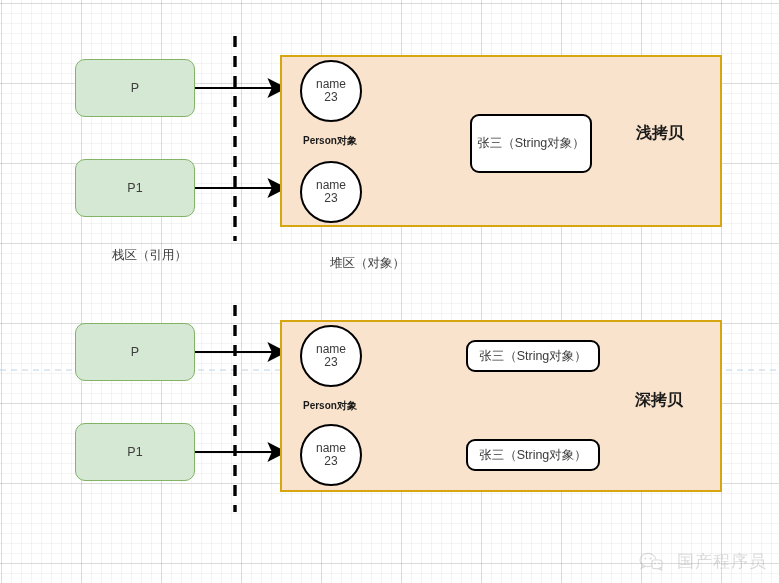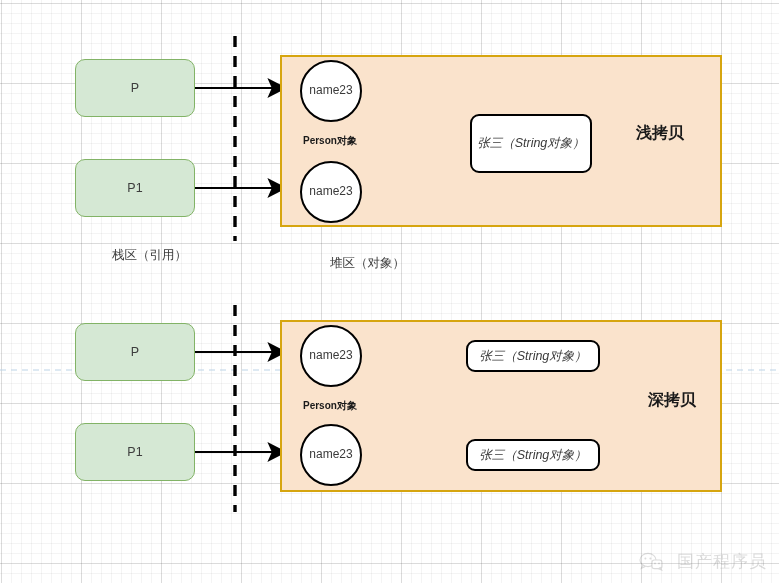--- a/index.html
+++ b/index.html
@@ -54,40 +54,40 @@
 
   
   .field-circle {
     width: 62px;
     height: 62px;
     border-radius: 50%;
     background: #ffffff;
     border: 2.6px solid #000000;
     box-sizing: border-box;
     display: flex;
+    flex-direction: column;
     align-items: center;
     justify-content: center;
     line-height: 1.12;
     font-size: 12px;
     color: #3a3a3a;
   }
 
   
   .string-box {
     background: #ffffff;
     border: 2.6px solid #000000;
     border-radius: 9px;
     box-sizing: border-box;
     display: flex;
     align-items: center;
     justify-content: center;
     font-size: 12.5px;
     color: #3a3a3a;
     white-space: nowrap;
-    font-style: italic;
   }
 
   
   .caption {
     font-size: 12.5px;
     color: #3a3a3a;
     white-space: nowrap;
   }
   .caption-bold {
     font-size: 10px;
@@ -203,21 +203,21 @@
 
   <div class="caption-bold abs" style="left:303px; top:399px;">Person对象</div>
 
   <div class="string-box abs" style="left:466px; top:340px; width:134px; height:32px;">
     <span>张三（String对象）</span>
   </div>
   <div class="string-box abs" style="left:466px; top:439px; width:134px; height:32px;">
     <span>张三（String对象）</span>
   </div>
 
-  <div class="copy-label abs" style="left:648px; top:390px;">深拷贝</div>
+  <div class="copy-label abs" style="left:635px; top:390px;">深拷贝</div>
 
   <div id="watermark">
     <svg class="wm-icon" viewBox="0 0 24 22" xmlns="http://www.w3.org/2000/svg">
       <ellipse cx="9" cy="9" rx="8" ry="6.6" fill="none" stroke="#8a8a8a" stroke-width="1.1"></ellipse>
       <path d="M4 14 L2.4 17.4 L6 15.6 Z" fill="none" stroke="#8a8a8a" stroke-width="1.1"></path>
       <circle cx="6.4" cy="7.4" r="1" fill="#8a8a8a"></circle>
       <circle cx="11.4" cy="7.4" r="1" fill="#8a8a8a"></circle>
       <rect x="13" y="9" width="10" height="8.6" rx="2.4" fill="#ffffff" stroke="#8a8a8a" stroke-width="1.1"></rect>
       <circle cx="16" cy="12.4" r="0.85" fill="#8a8a8a"></circle>
       <circle cx="20" cy="12.4" r="0.85" fill="#8a8a8a"></circle>

